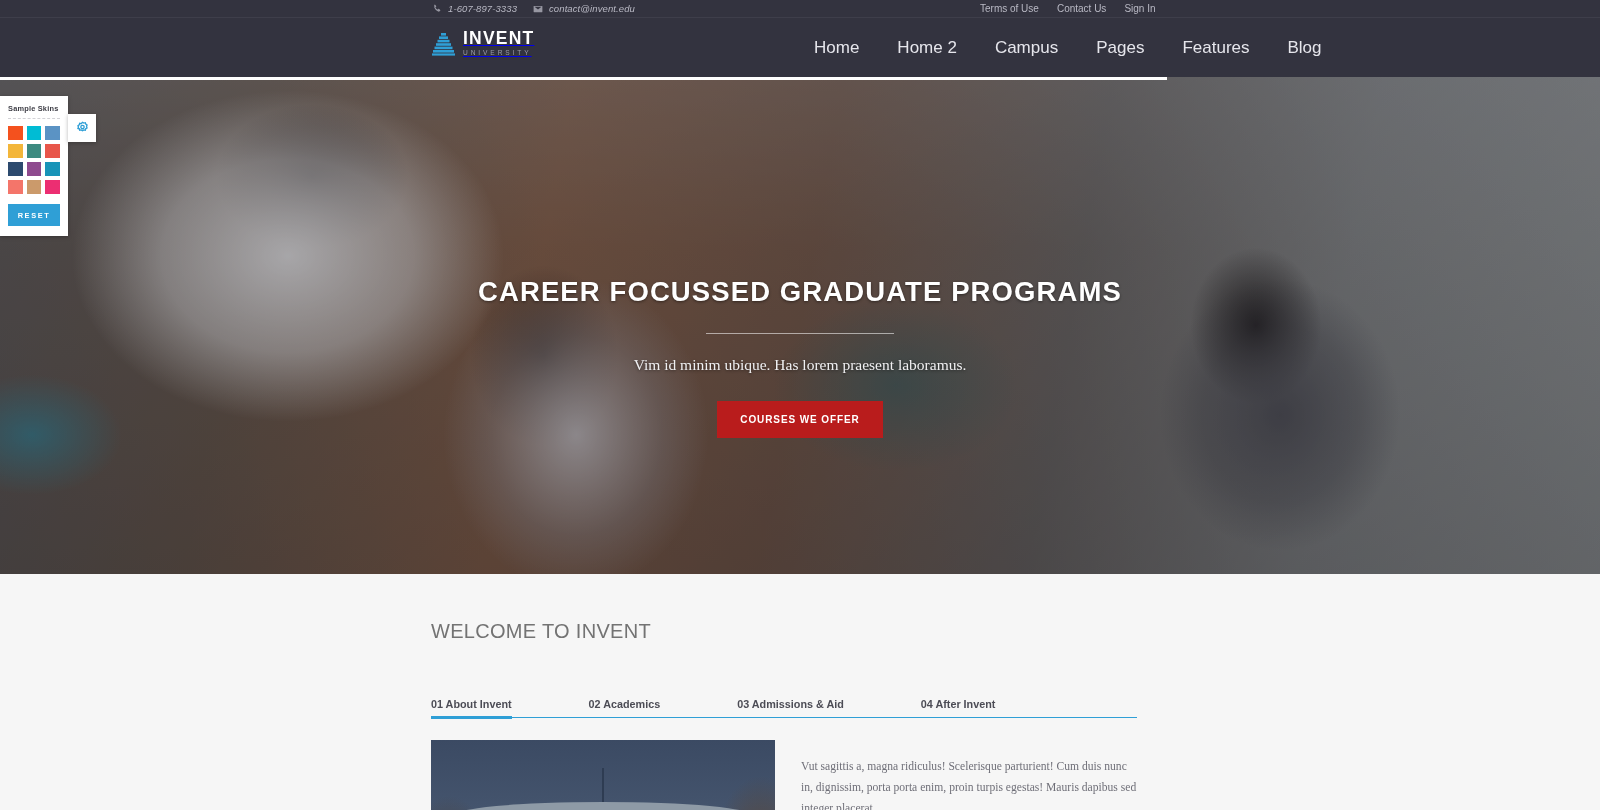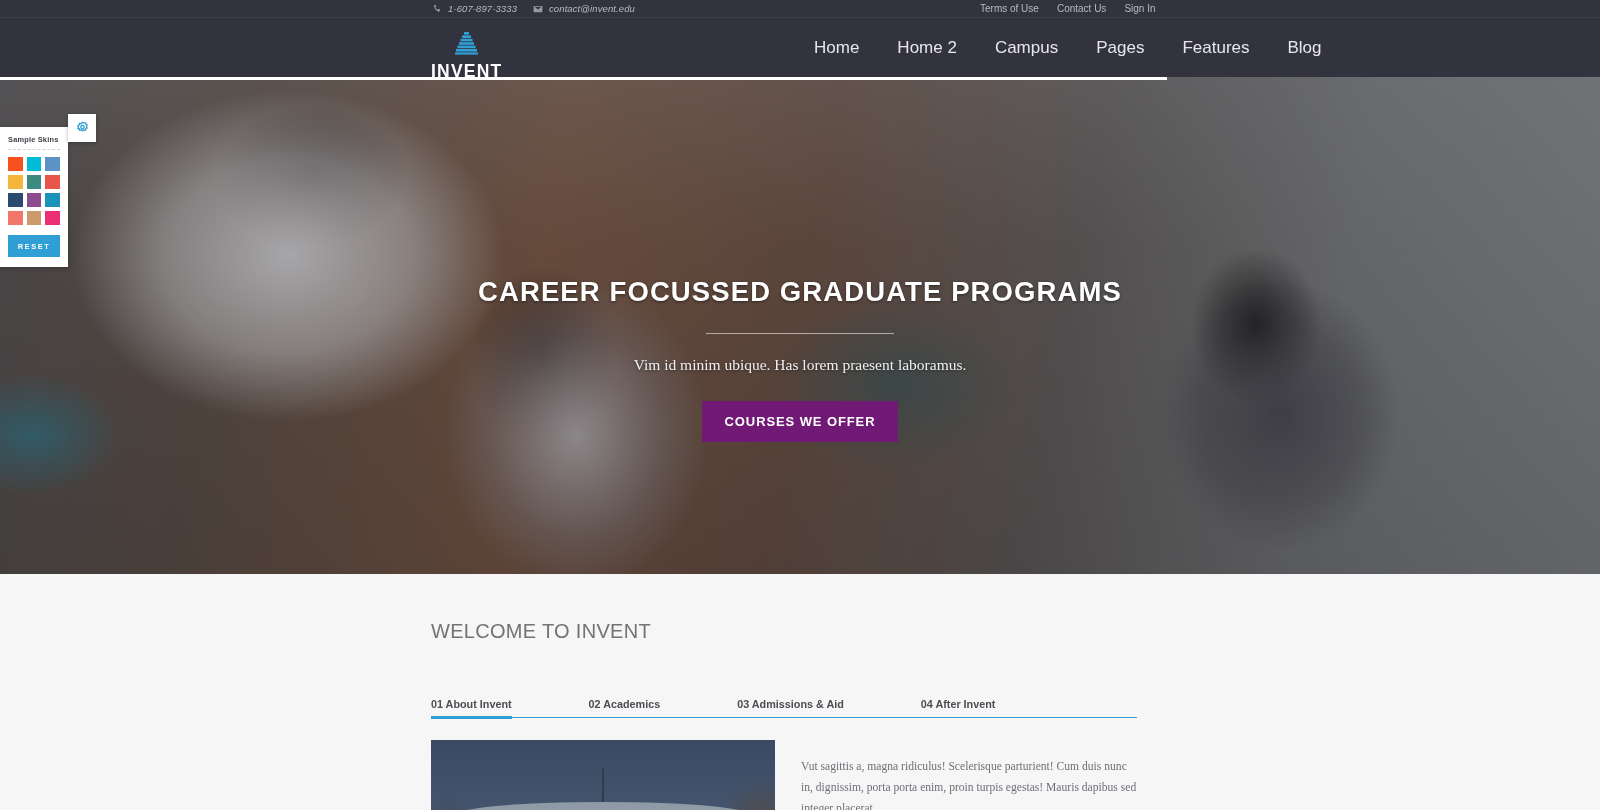--- a/index.html
+++ b/index.html
@@ -58,21 +58,20 @@
     background: #33333f;
     position: relative;
   }
   .brand {
     position: absolute;
     left: 431px;
     top: 12px;
     display: flex;
     align-items: center;
     gap: 7px;
-    flex-direction: column;
   }
   .brand-mark { width: 25px; height: 26px; display: block; }
   .brand-txt { display: flex; flex-direction: column; justify-content: center; }
   .brand-name {
     color: #ffffff;
     font-size: 17.5px;
     font-weight: bold;
     letter-spacing: 1.2px;
     line-height: 17px;
   }
@@ -151,23 +150,23 @@
   .hero-sub {
     font-family: "Liberation Serif", serif;
     color: #f0f0f2;
     font-size: 15.5px;
     line-height: 21px;
     text-shadow: 0 1px 3px rgba(0,0,0,.45);
   }
   .hero-btn {
     display: inline-block;
     margin-top: 26px;
-    background: #701a75;
+    background: #b91c1c;
     color: #ffffff;
-    font-size: 13px;
+    font-size: 10px;
     font-weight: bold;
     letter-spacing: .9px;
     padding: 13px 23px;
     border: none;
     cursor: pointer;
     font-family: "Liberation Sans", sans-serif;
   }
 
   
   .welcome {
@@ -255,21 +254,20 @@
     left: 0; top: 96px;
     z-index: 50;
     display: flex;
     align-items: flex-start;
   }
   .skin-panel {
     width: 68px;
     background: #ffffff;
     padding: 8px 8px 10px 8px;
     box-shadow: 0 1px 4px rgba(0,0,0,.28);
-    margin-top: 31px;
   }
   .skin-title {
     font-size: 7.4px;
     font-weight: bold;
     color: #3d3d45;
     letter-spacing: .2px;
     padding-bottom: 5px;
     border-bottom: 1px dashed #d2d2d6;
     margin-bottom: 7px;
   }

